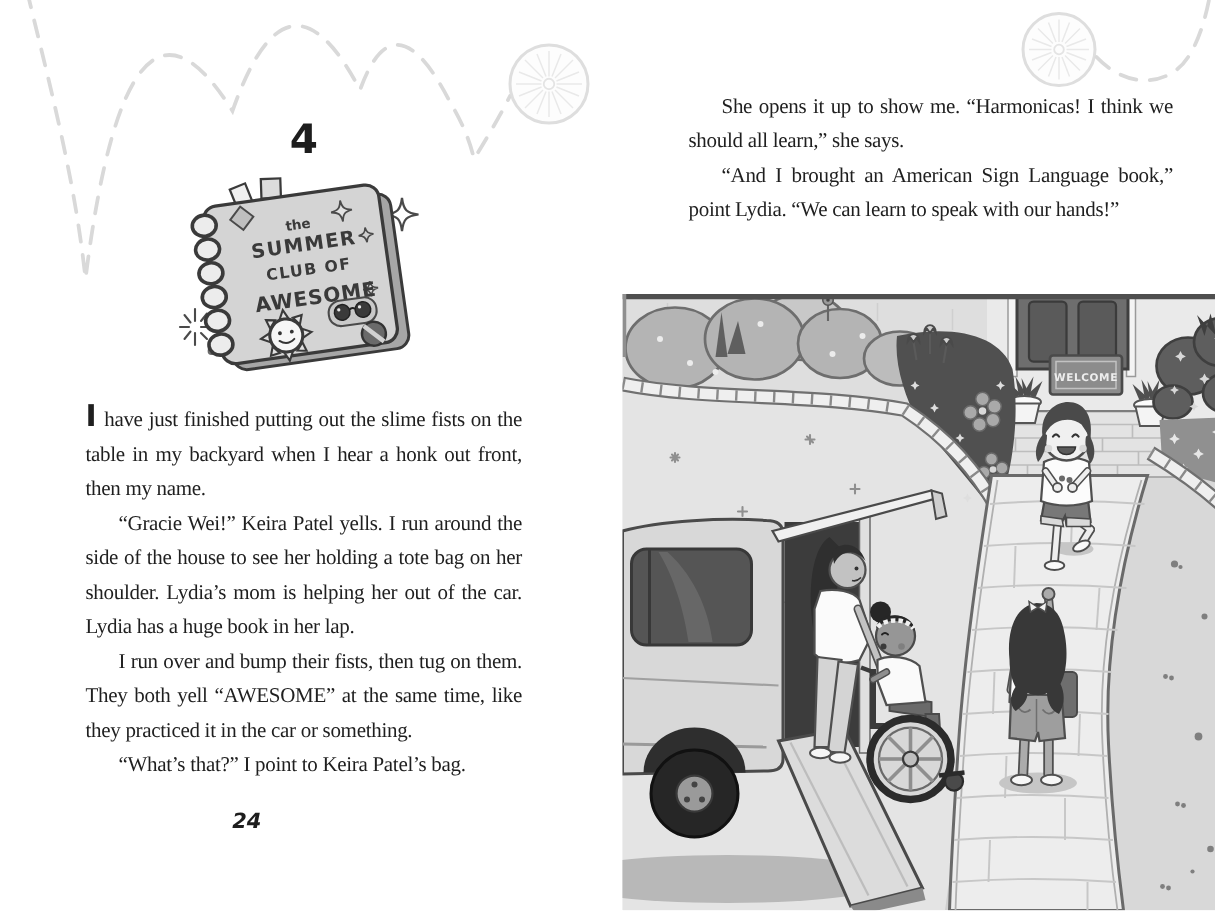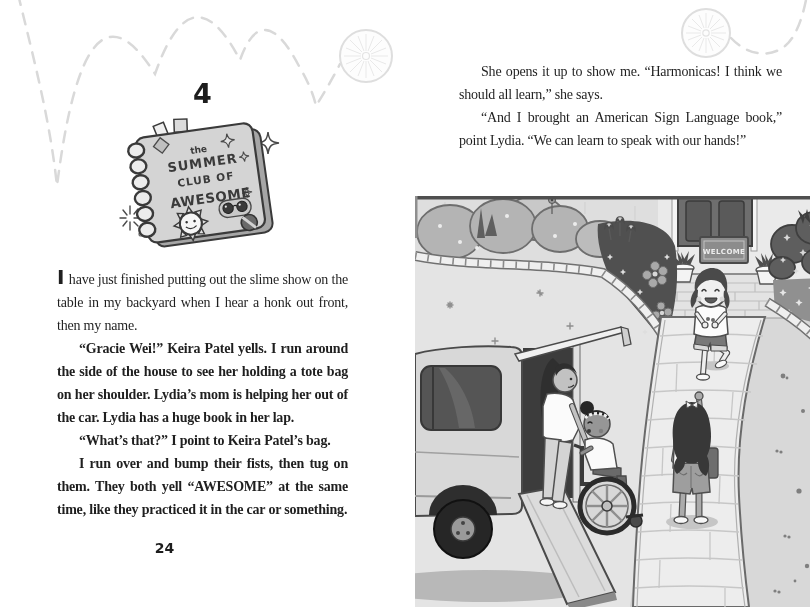--- a/index.html
+++ b/index.html
@@ -8,27 +8,27 @@
   .flourish{position:absolute;left:0;top:0;pointer-events:none;}
   .page{position:absolute;top:0;width:405px;height:607px;}
   .page-left{left:0;}
   .page-right{left:415px;}
   .chapter-number{position:absolute;left:0;top:78px;width:405px;text-align:center;
     font-family:"DejaVu Sans",sans-serif;font-weight:800;font-size:27px;color:#1d1d1d;}
   .notebook-art{position:absolute;left:110px;top:110px;}
   .body-text p{margin:0;text-align:justify;font-size:14px;line-height:23px;color:#1f1f1f;
     letter-spacing:-0.2px;}
   .left-text{position:absolute;left:57px;top:267px;width:291px;}
-  .left-text p + p{text-indent:22px;font-weight:bold;}
+  .left-text p + p{text-indent:22px;}
   .right-text{position:absolute;left:44px;top:60px;width:323px;}
   .right-text p{text-indent:22px;}
   .first-para::first-letter{font-family:"DejaVu Sans",sans-serif;font-weight:700;
     font-size:20px;line-height:1;letter-spacing:0;padding-right:1px;}
   .page-number{position:absolute;left:0;top:540px;width:329px;text-align:center;
-    font-family:"DejaVu Sans",sans-serif;font-weight:700;font-size:14px;color:#1d1d1d;}
+    font-family:"DejaVu Sans",sans-serif;font-weight:700;font-size:14px;color:#1d1d1d;font-style:italic;}
   .illustration{position:absolute;left:0;top:196px;width:405px;height:429px;margin:0;}
   svg text{user-select:none;}
 </style>
 </head>
 <body>
 
 <div class="spread">
 
   <svg class="flourish" width="810" height="230" viewBox="0 0 810 230">
     <path d="M18,-6 C34,60 50,120 57,186 Q85,-38 155,74 Q192,-32 240,60 Q263,-4 300,68 Q312,88 316,106 Q332,80 340,64" fill="none" stroke="#d9d9d9" stroke-width="2.5" stroke-linecap="round" stroke-dasharray="11 9"></path>
@@ -155,24 +155,24 @@
         </g>
 
         <g>
           <circle cx="134" cy="119" r="8" fill="#6a6a6a" stroke="#333" stroke-width="1.6"></circle>
           <line x1="128" y1="113" x2="140" y2="125" stroke="#d2d2d2" stroke-width="3"></line>
         </g>
       </g>
     </svg>
 
     <div class="body-text left-text">
-      <p class="first-para">I have just finished putting out the slime show on the table in my backyard when I hear a honk out front, then my name.</p>
+      <p class="first-para">I have just finished putting out the slime fists on the table in my backyard when I hear a honk out front, then my name.</p>
       <p>“Gracie Wei!” Keira Patel yells. I run around the side of the house to see her holding a tote bag on her shoulder. Lydia’s mom is helping her out of the car. Lydia has a huge book in her lap.</p>
+      <p>I run over and bump their fists, then tug on them. They both yell “AWESOME” at the same time, like they practiced it in the car or something.</p>
       <p>“What’s that?” I point to Keira Patel’s bag.</p>
-      <p>I run over and bump their fists, then tug on them. They both yell “AWESOME” at the same time, like they practiced it in the car or something.</p>
     </div>
 
     <div class="page-number">24</div>
   </section>
 
   <section class="page page-right">
 
     <div class="body-text right-text">
       <p>She opens it up to show me. “Harmonicas! I think we should all learn,” she says.</p>
       <p>“And I brought an American Sign Language book,” point Lydia. “We can learn to speak with our hands!”</p>

